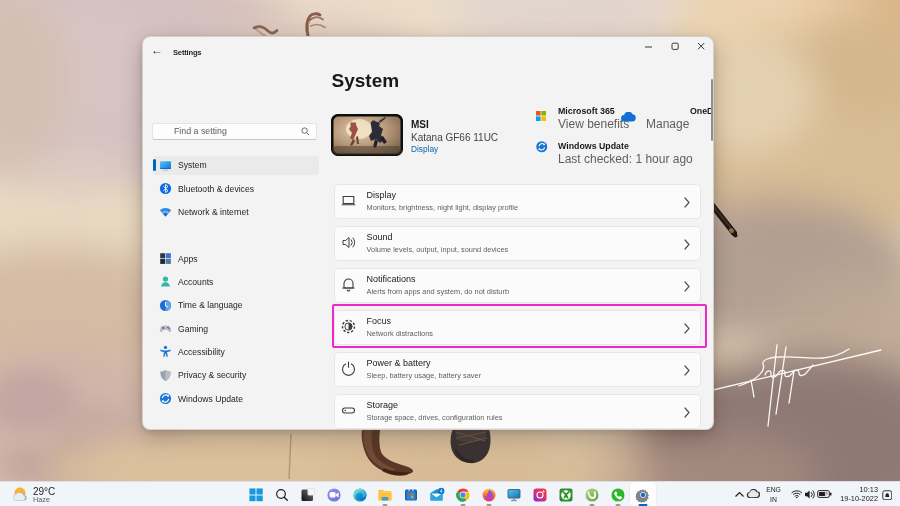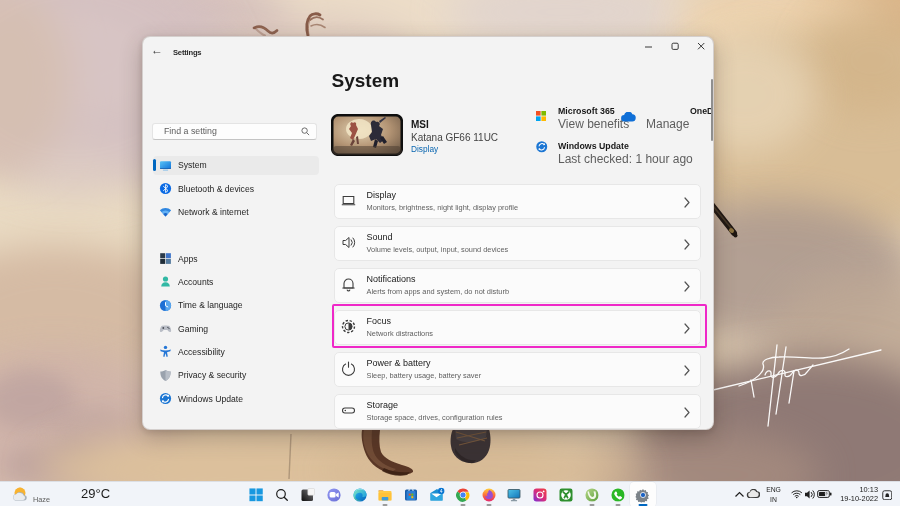--- a/index.html
+++ b/index.html
@@ -14,21 +14,21 @@
     box-shadow:0 8px 22px rgba(60,45,35,.30), 0 2px 6px rgba(60,45,35,.16);
     border:1px solid rgba(120,100,90,.25);
   }
   .tbtn { position:absolute; top:0; width:26px; height:19px; color:#404040; text-align:center; }
   #backarrow { position:absolute; left:8px; top:6px; font-size:12px; color:#3c3c3c; }
   #wintitle { position:absolute; left:30px; top:10.5px; font-size:7.6px; font-weight:700; letter-spacing:-.2px; color:#2a2a2a; }
   
   #search {
     position:absolute; left:9px; top:85.5px; width:165px; height:17px;
     background:#fdfdfd; border:1px solid #e4e4e4; border-bottom-color:#c4c4c4; border-radius:3px;
-    font-size:8.8px; color:#5d5d5d; line-height:15.5px; padding-left:11px;
+    font-size:8.8px; color:#5d5d5d; line-height:15.5px; padding-left:21px;
   }
   .nav { position:absolute; left:10px; width:166px; height:19px; border-radius:4px; }
   .nav .ic { position:absolute; left:6px; top:3px; width:13px; height:13px; }
   .nav .tx { position:absolute; left:25px; top:4.8px; font-size:8.6px; color:#1f1f1f; letter-spacing:0; }
   .nav.sel { background:#eaeaea; }
   .nav.sel::before { content:""; position:absolute; left:0px; top:3.5px; width:2.6px; height:12px; border-radius:2px; background:#0067c0; }
   
   #h1 { position:absolute; left:188.5px; top:32.5px; font-size:19px; font-weight:700; color:#191919; }
   .card {
     position:absolute; left:191px; width:367px; height:35px;
@@ -364,21 +364,21 @@
 </div>
 
 <div id="taskbar">
 
   <svg style="position:absolute;left:11px;top:2.5px;" width="19" height="19" viewBox="0 0 19 19">
     <circle cx="9" cy="8" r="5.4" fill="#f5a31d"></circle>
     <circle cx="9" cy="8" r="5.4" fill="#fcc343" opacity=".5"></circle>
     <path d="M9.5,7.2 a3.9,3.9 0 0 1 3.8,3 a2.7,2.7 0 0 1 -0.5,5.4 l-7.2,0 a3.3,3.3 0 0 1 -0.3,-6.6 a3.9,3.9 0 0 1 4.2,-1.8 z" fill="#aab2bb"></path>
     <path d="M9.5,8.1 a3.4,3.4 0 0 1 3.1,2.5 a2.3,2.3 0 0 1 -0.4,4.4 l-7,0 a2.7,2.7 0 0 1 -0.2,-5.4 a3.4,3.4 0 0 1 4.5,-1.5 z" fill="#e9ecf0"></path>
   </svg>
-  <div style="position:absolute;left:33px;top:3.5px;font-size:13px;color:#1c1c1c;margin-left:48px;">29°C</div>
+  <div style="position:absolute;left:33px;top:3.5px;font-size:10px;color:#1c1c1c;">29°C</div>
   <div style="position:absolute;left:33px;top:12.5px;font-size:7.3px;color:#5c5c5c;">Haze</div>
 
   <div class="tico" style="left:243.3px;">
       <svg width="13.5" height="13.5" viewBox="0 0 14 14">
         <rect x="0" y="0" width="6.5" height="6.5" fill="#1898e0"></rect>
         <rect x="7.5" y="0" width="6.5" height="6.5" fill="#1898e0"></rect>
         <rect x="0" y="7.5" width="6.5" height="6.5" fill="#1898e0"></rect>
         <rect x="7.5" y="7.5" width="6.5" height="6.5" fill="#1898e0"></rect>
       </svg>
     </div>

